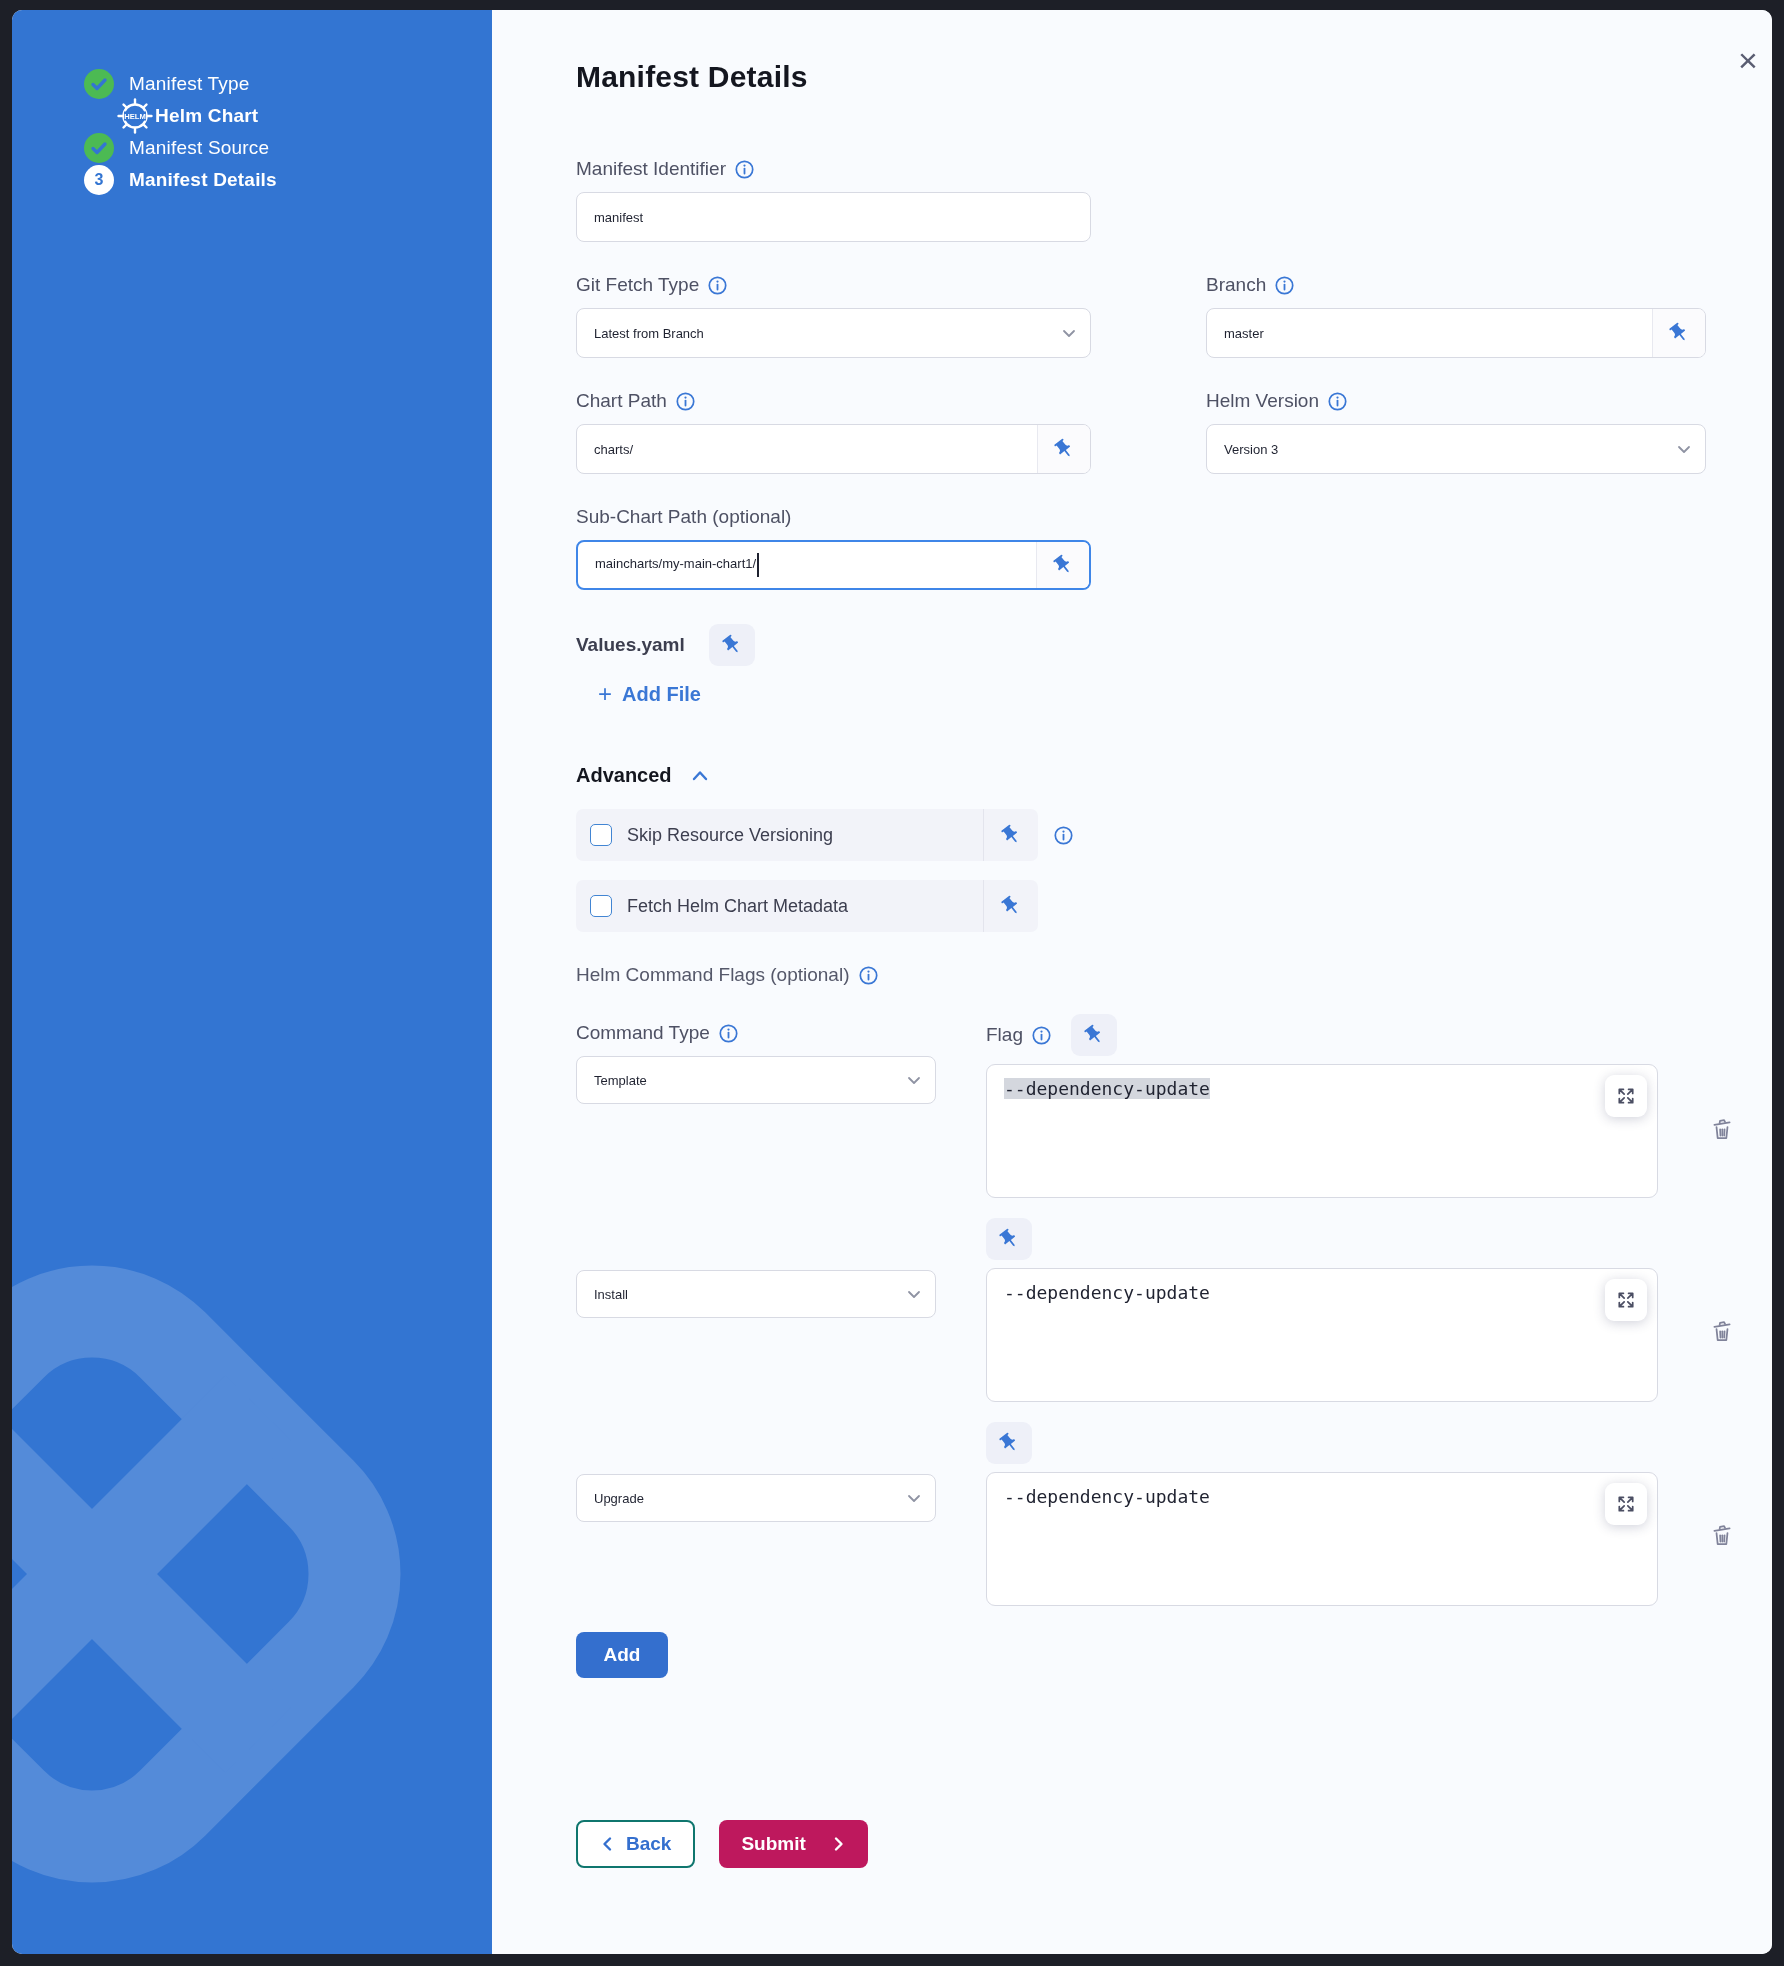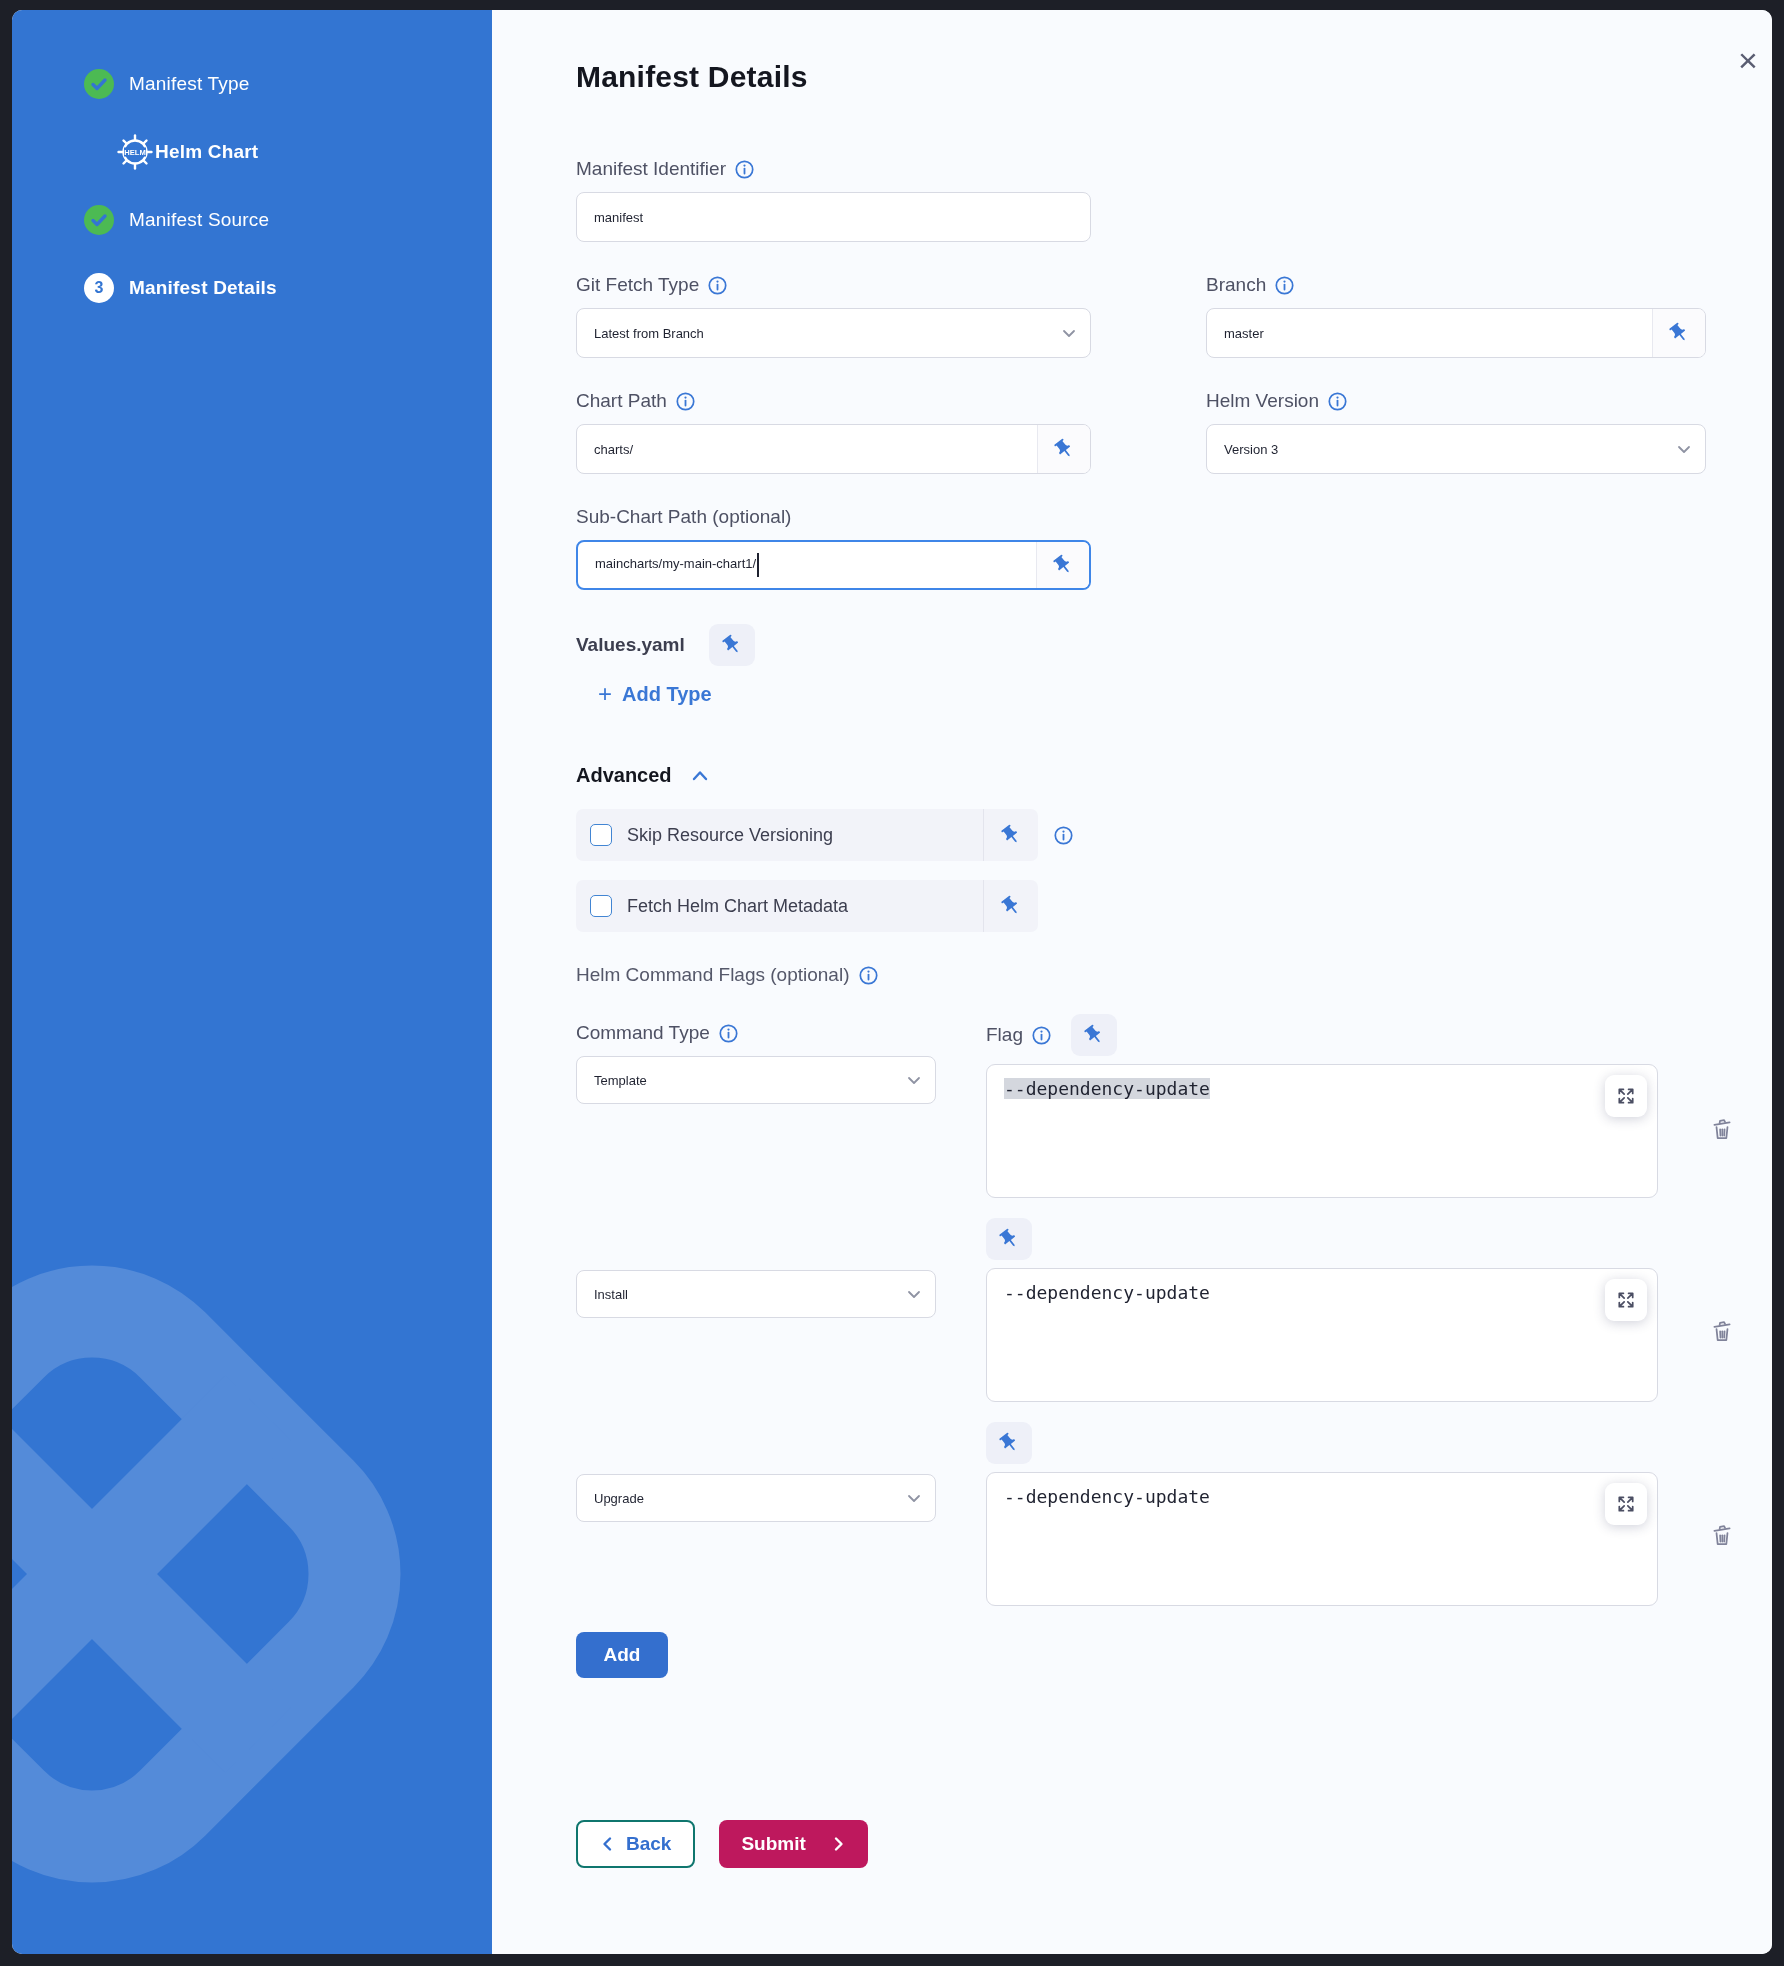--- a/index.html
+++ b/index.html
@@ -10,21 +10,21 @@
     -webkit-font-smoothing:antialiased;
   }
   .modal{
     position:absolute;left:12px;top:10px;right:12px;bottom:12px;
     border-radius:10px;overflow:hidden;display:flex;background:#f9fbfe;
   }
   
   .sidebar{
     width:480px;flex:0 0 480px;background:#3375d2;position:relative;overflow:hidden;
   }
-  .steps{padding:58px 0 0 72px;display:flex;flex-direction:column;gap:36px;position:relative;z-index:2;}
+  .steps{padding:58px 0 0 72px;display:flex;flex-direction:column;position:relative;z-index:2;}
   .step{display:flex;align-items:center;height:32px;color:#ffffff;font-size:19px;}
   .step .txt{margin-left:15px;letter-spacing:.2px;}
   .step.active .txt{font-weight:700;}
   .check-circle{width:30px;height:30px;flex:0 0 30px;}
   .num-circle{
     width:30px;height:30px;flex:0 0 30px;background:#ffffff;border-radius:50%;
     display:flex;align-items:center;justify-content:center;
     color:#3375d2;font-size:16px;font-weight:700;
   }
   .substep{margin-left:31px;text-align:center;}
@@ -310,21 +310,21 @@
       <div class="values-row">
         <span class="values-label">Values.yaml</span>
         <span class="pin-btn">
           <svg class="pin-ico" viewBox="0 0 24 24" style="transform:rotate(-38deg)">
               <use href="#pin-shape"></use>
             </svg>
         </span>
       </div>
       <div class="addfile">
         <span class="plus">+</span>
-        <span>Add Type</span>
+        <span>Add File</span>
       </div>
 
       <div class="advanced-row">
         <span class="advanced-title">Advanced</span>
         <svg class="chev-up" viewBox="0 0 20 20">
           <polyline points="4,13 10,6.5 16,13" fill="none" stroke="#3a77d5" stroke-width="2.4" stroke-linecap="round" stroke-linejoin="round"></polyline>
         </svg>
       </div>
 
       <div class="cb-wrap">

